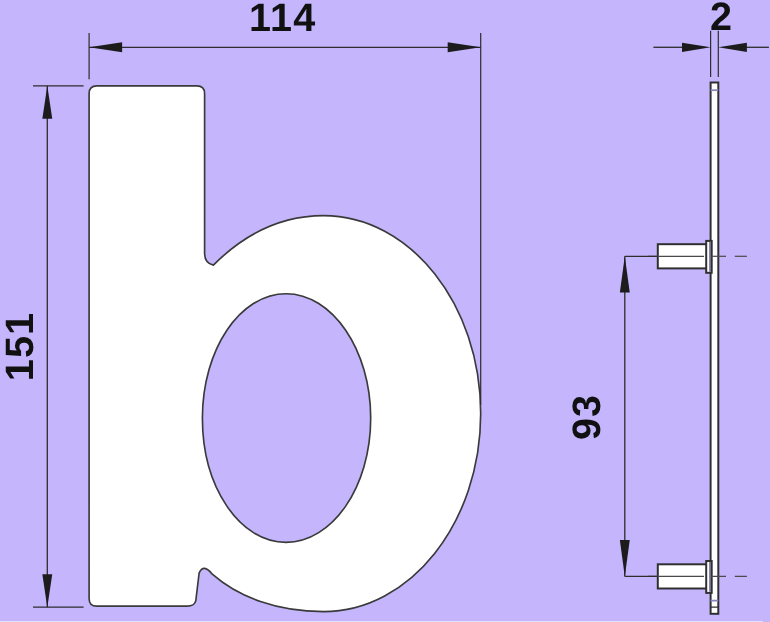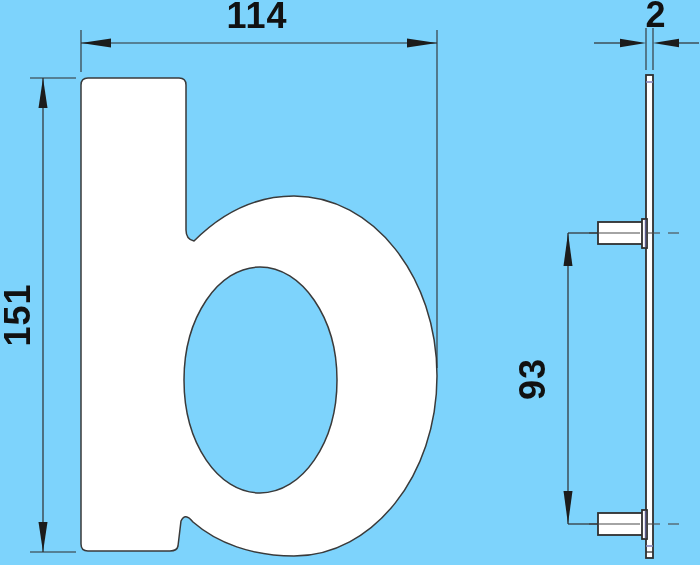--- a/index.html
+++ b/index.html
@@ -1,20 +1,20 @@
 <!DOCTYPE html>
 <html><head>
 <meta charset="utf-8">
 <style>
   html, body { margin: 0; padding: 0; background: #ffffff; }
   .canvas {
     position: relative;
     width: 700px;
     height: 565px;
-    background: #7dd3fc;
+    background: #c4b5fd;
     overflow: hidden;
     font-family: "Liberation Sans", sans-serif;
   }
   svg { position: absolute; left: 0; top: 0; }
   text {
     font-family: "Liberation Sans", sans-serif;
     fill: #111111;
     font-weight: bold;
   }
   .dim-text   { font-size: 36px; letter-spacing: 1px; }

